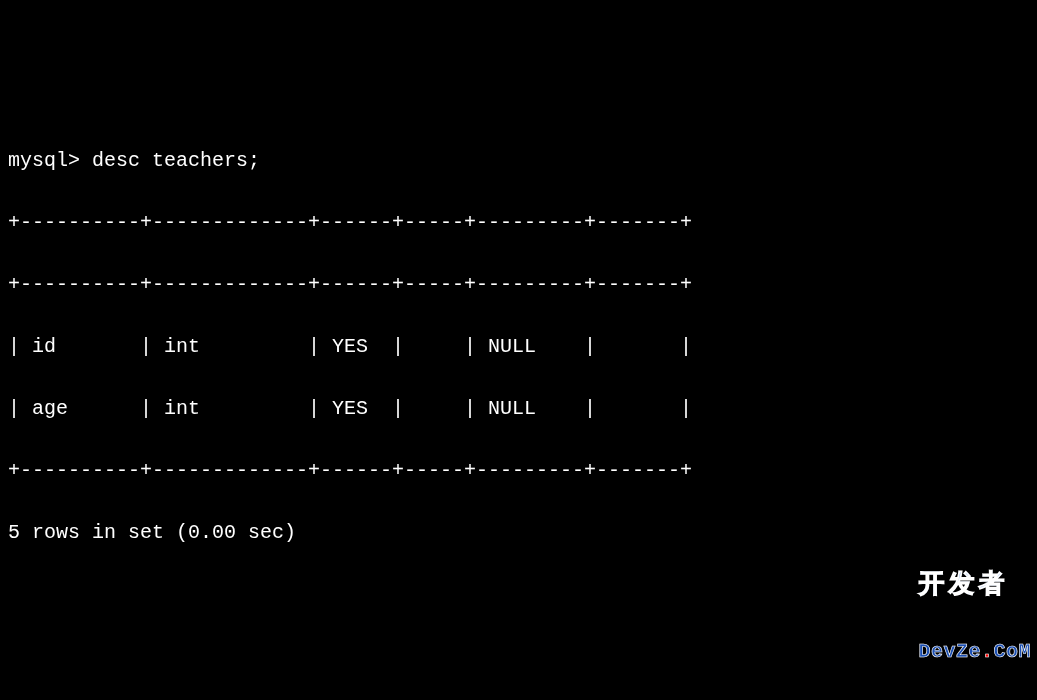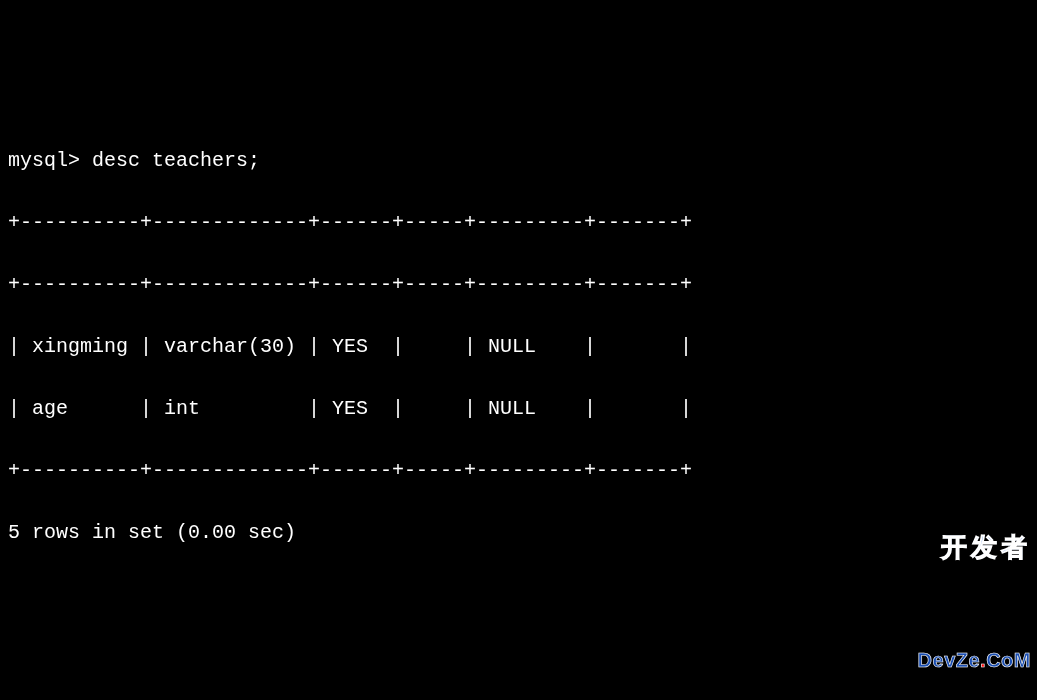--- a/index.html
+++ b/index.html
@@ -20,56 +20,55 @@
       position: relative;
       white-space: pre;
     }
     .line {
       white-space: pre;
       margin-top: 8px;
     }
     .watermark {
       position: absolute;
       right: 6px;
-      bottom: 8px;
-      font-family: Liberation Sans, sans-serif;
-      text-align: right;
+      bottom: 17px;
+      font-family: Liberation Mono, monospace;
+      text-align: left;
       line-height: 1.05;
       pointer-events: none;
     }
     .watermark .cn {
       font-size: 26px;
       font-weight: bold;
       color: #2a6cd8;
       -webkit-text-stroke: 1px #ffffff;
       letter-spacing: 4px;
     }
     .watermark .en {
       font-size: 20px;
       font-weight: bold;
       color: #1b4fb3;
       -webkit-text-stroke: 0.6px #ffffff;
       letter-spacing: 0.5px;
-      margin-top: 47px;
     }
     .watermark .en .dot {
       color: #ff0000;
       -webkit-text-stroke: 0.6px #ffffff;
     }
   </style>
 </head>
 <body>
 
 
 
 <div>
 <div class="line"><span>mysql&gt;</span> <span>desc teachers;</span></div>
 <div class="line">+----------+-------------+------+-----+---------+-------+</div>
 <div class="line">+----------+-------------+------+-----+---------+-------+</div>
-<div class="line">| xingming | varchar(30) | YES  |     | NULL    |       |</div>
+<div class="line">| id       | int         | YES  |     | NULL    |       |</div>
 <div class="line">| age      | int         | YES  |     | NULL    |       |</div>
 <div class="line">+----------+-------------+------+-----+---------+-------+</div>
 <div class="line">5 rows in set (0.00 sec)</div>
 
 
 
 
 
 
 

